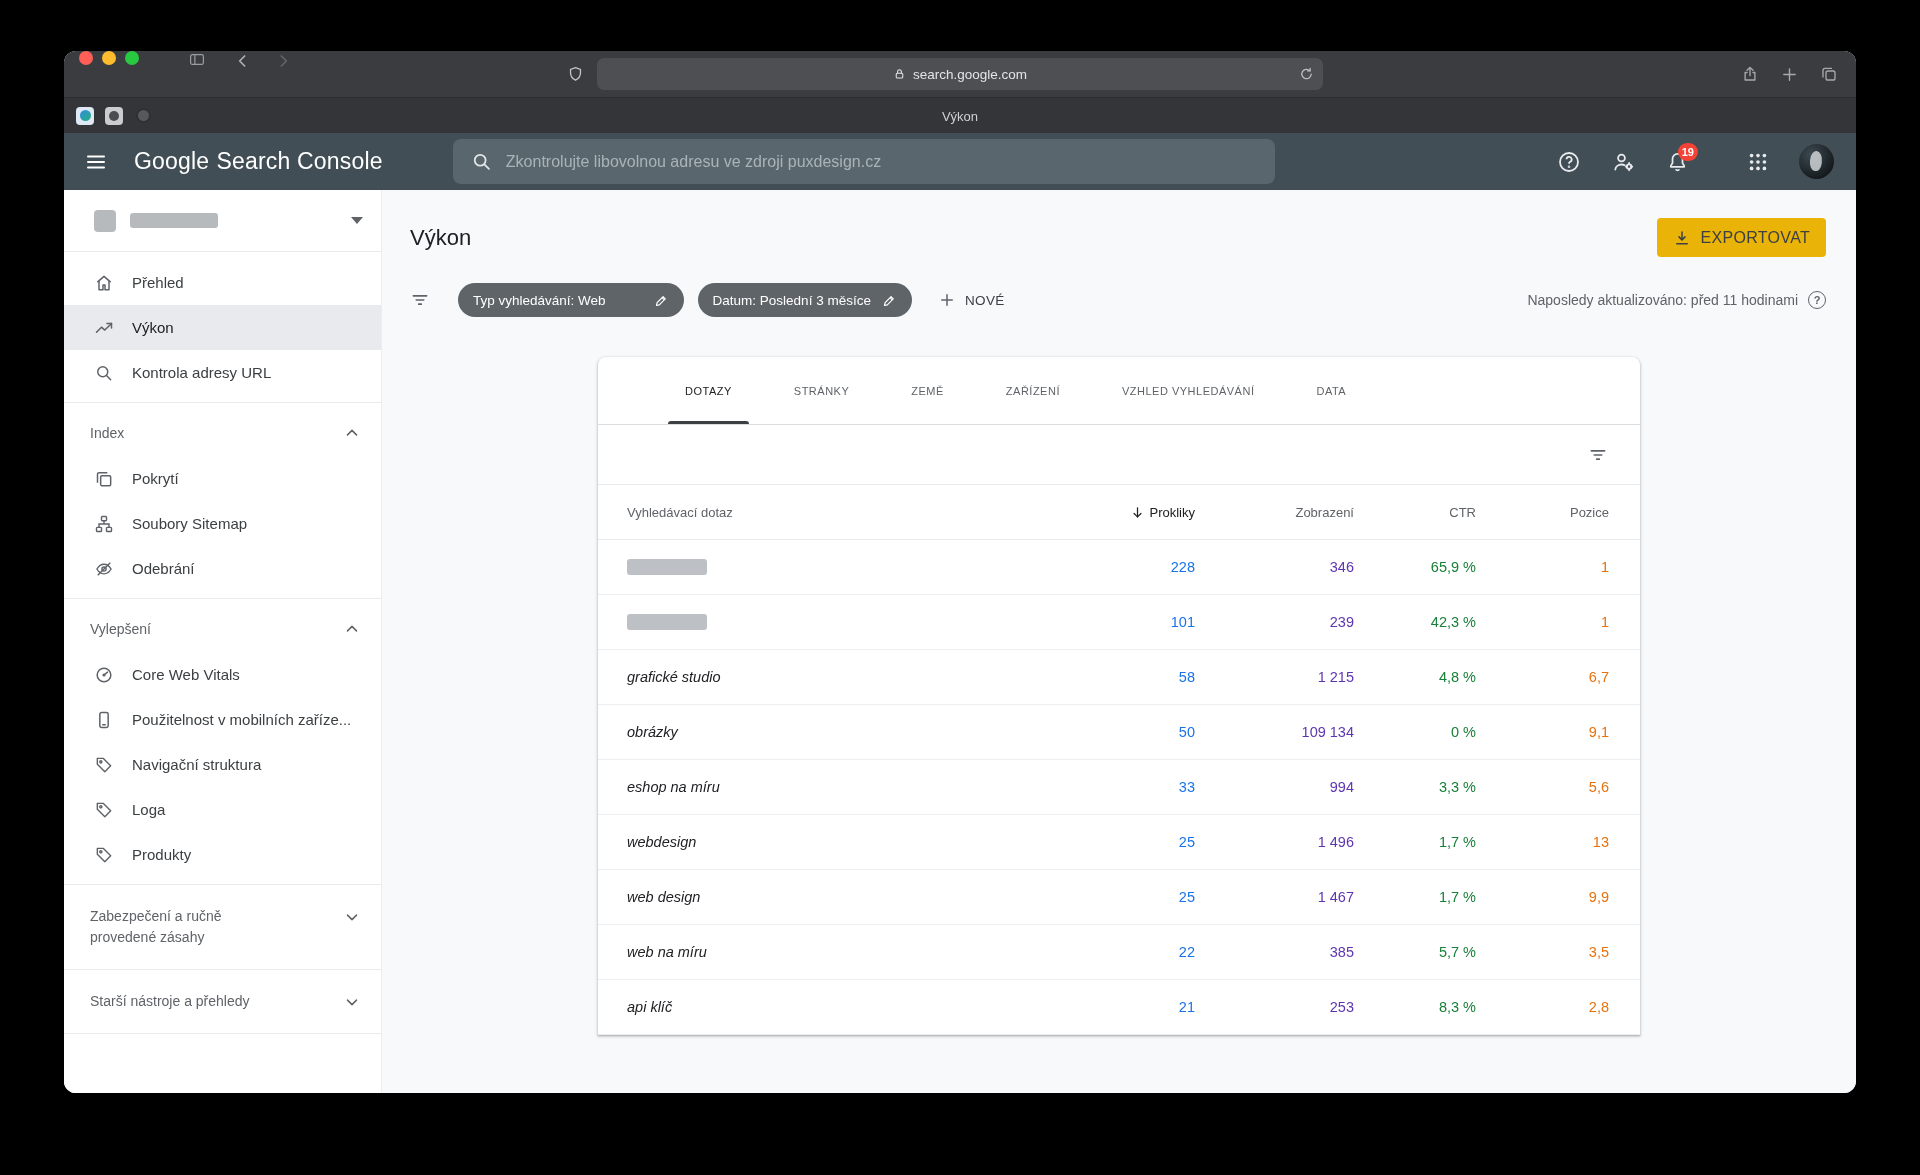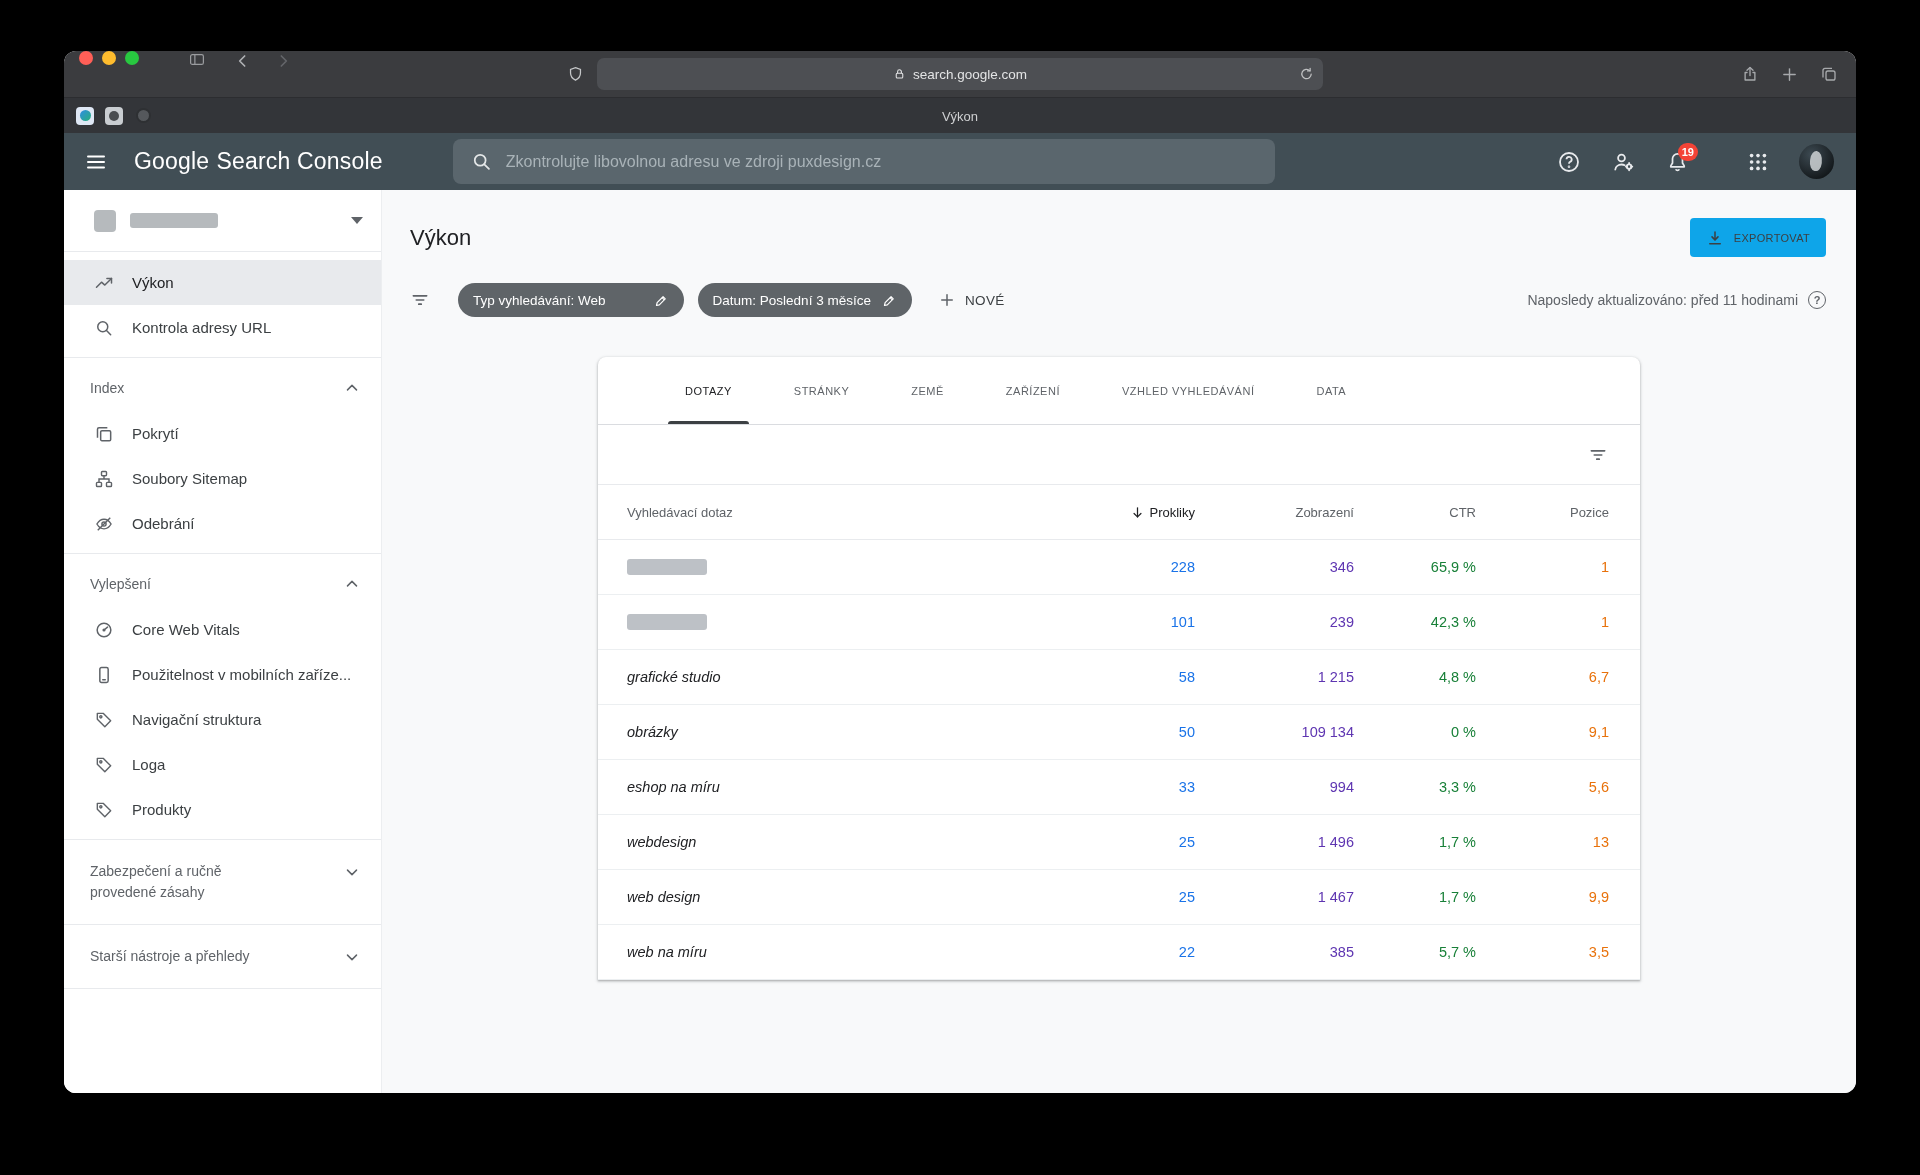--- a/index.html
+++ b/index.html
@@ -86,22 +86,22 @@
   .divider { height:1px; background:#e8eaed; margin:7px 0; }
   .collapsible { display:flex; align-items:flex-start; padding:14px 20px 14px 26px; color:#5f6368; font-size:14px; line-height:21px; }
   .collapsible .txt { max-width:220px; }
   .collapsible .chev { margin-left:auto; color:#5f6368; display:flex; margin-top:2px; }
 
   
   .main { flex:1; display:flex; flex-direction:column; overflow:hidden; }
   .main-header { display:flex; align-items:center; padding:28px 30px 0 28px; flex:0 0 auto; }
   .page-title { font-size:22px; color:#202124; font-weight:400; }
   .export-btn { margin-left:auto; height:39px; display:flex; align-items:center; gap:10px;
-    background:#0ea5e9; border:none; border-radius:4px; padding:0 16px; cursor:pointer;
-    color:#3c4043; font-family:inherit; font-size:11px; font-weight:500; letter-spacing:.3px; }
+    background:#eab308; border:none; border-radius:4px; padding:0 16px; cursor:pointer;
+    color:#3c4043; font-family:inherit; font-size:16px; font-weight:500; letter-spacing:.3px; }
   .export-btn svg { color:#3c4043; }
 
   .filter-bar { display:flex; align-items:center; margin:26px 30px 0 28px; flex:0 0 auto; }
   .filter-icon { color:#5f6368; display:flex; }
   .chip { height:34px; border-radius:17px; background:#5f6468; color:#fff;
     display:flex; align-items:center; gap:11px; padding:0 15px; font-size:13.5px; white-space:nowrap; }
   .chip svg { color:#fff; }
   .chip.first { margin-left:28px;gap:48px; }
   .chip + .chip { margin-left:14px; }
   .new-btn { margin-left:26px; display:flex; align-items:center; gap:9px; background:none; border:none;
@@ -286,20 +286,27 @@
     <div class="app-body">
 
       <div class="sidebar">
         <div class="property">
           <div class="prop-square"></div>
           <div class="prop-bar"></div>
           <div class="caret-down"></div>
         </div>
 
         <div class="menu">
+          <div class="item">
+            <svg width="20" height="20" viewBox="0 0 24 24" fill="none" stroke="currentColor" stroke-width="1.8" stroke-linejoin="round">
+                <path d="M4 11l8-7 8 7"></path>
+                <path d="M6 9.5V20h4.8v-5.5h2.4V20H18V9.5"></path>
+              </svg>
+            <span>Přehled</span>
+          </div>
           <div class="item selected">
             <svg width="20" height="20" viewBox="0 0 24 24" fill="none" stroke="currentColor" stroke-width="1.8" stroke-linecap="round" stroke-linejoin="round">
                 <polyline points="3,17 9,11 13,14.5 21,6.5"></polyline>
                 <polyline points="15.5,6.5 21,6.5 21,12"></polyline>
               </svg>
             <span>Výkon</span>
           </div>
           <div class="item">
             <svg width="20" height="20" viewBox="0 0 24 24" fill="none" stroke="currentColor" stroke-width="1.8" stroke-linecap="round">
                 <circle cx="10.5" cy="10.5" r="6"></circle>
@@ -564,18 +571,25 @@
   </div>
 
   <div class="row grid-cols">
     <div class="q">web na míru</div>
     <div class="num clicks">22</div>
     <div class="num impr">385</div>
     <div class="num ctr">5,7 %</div>
     <div class="num pos">3,5</div>
   </div>
 
+  <div class="row grid-cols">
+    <div class="q">api klíč</div>
+    <div class="num clicks">21</div>
+    <div class="num impr">253</div>
+    <div class="num ctr">8,3 %</div>
+    <div class="num pos">2,8</div>
+  </div>
 </div>
         </div>
       </div>
     </div>
   </div>
 </div>
 
 </body></html>

